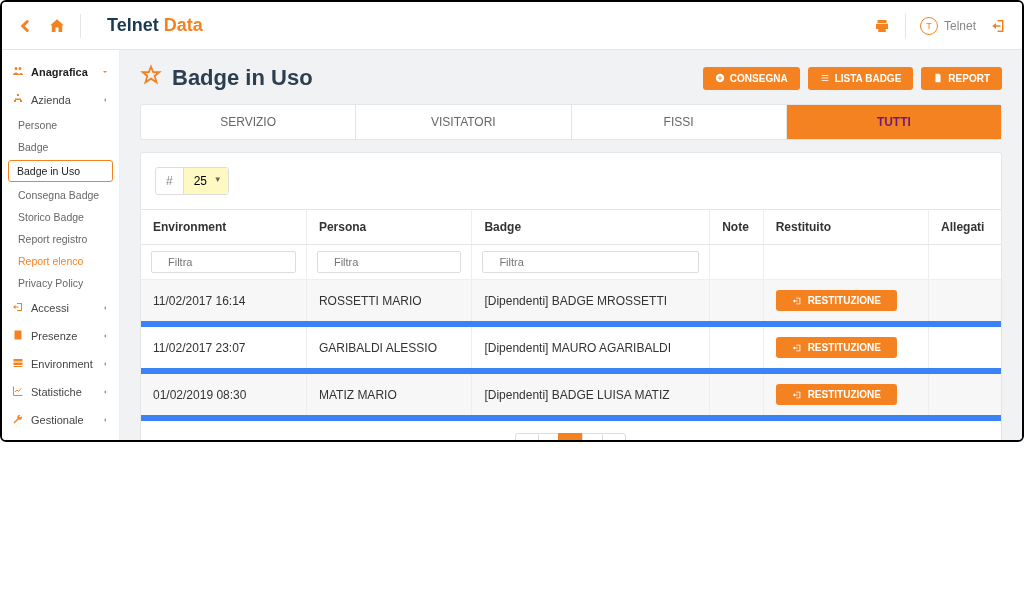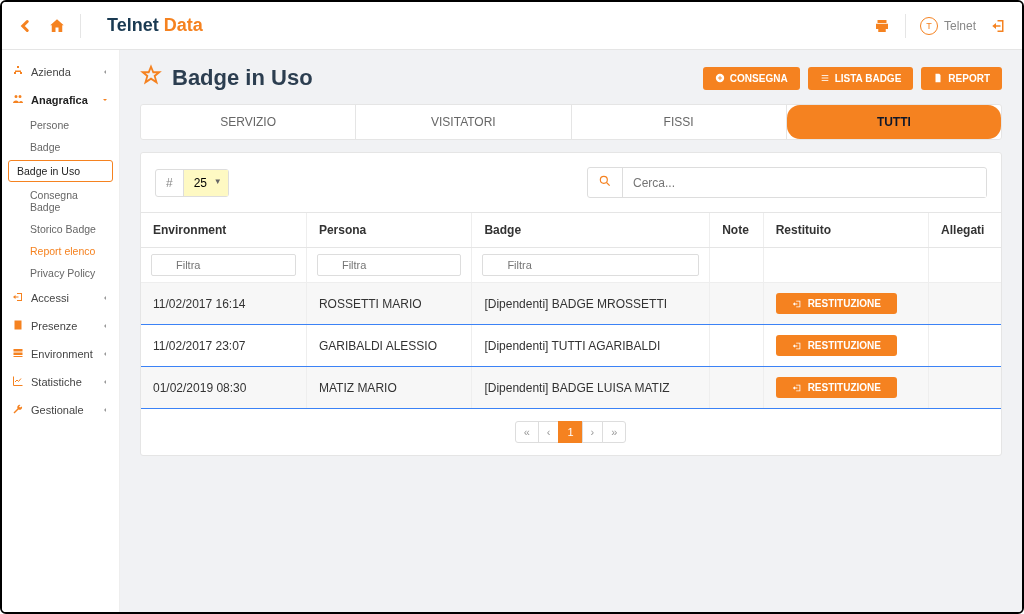--- a/index.html
+++ b/index.html
@@ -1,70 +1,70 @@
 <!DOCTYPE html>
 <html><head>
 <meta charset="utf-8">
 <style>
 * { box-sizing: border-box; margin: 0; padding: 0; }
 body { font-family: Arial, sans-serif; font-size: 12px; background: #fff; }
-.frame { width: 1024px; height: 614px; border: 2px solid #000; border-radius: 6px; overflow: hidden; display: flex; flex-direction: column; }
+.frame { width: 1024px; height: 442px; border: 2px solid #000; border-radius: 6px; overflow: hidden; display: flex; flex-direction: column; }
 .topbar { height: 48px; background: #fff; border-bottom: 1px solid #e5e5e5; display: flex; align-items: center; padding: 0 14px; }
 .topbar-left { display: flex; align-items: center; gap: 14px; }
 .icon-btn { cursor: pointer; display: flex; align-items: center; justify-content: center; }
 .orange { color: #f58220; fill: #f58220; }
 .gray { color: #999; fill: #999; }
 .logo { margin-left: 12px; font-weight: bold; font-size: 18px; }
 .logo .t1 { color: #1a3a52; }
 .logo .t2 { color: #f58220; }
 .topbar-right { margin-left: auto; display: flex; align-items: center; gap: 14px; }
 .user-pill { display: flex; align-items: center; gap: 6px; color: #888; font-size: 12px; }
 .user-circle { width: 18px; height: 18px; border: 1px solid #f58220; border-radius: 50%; display: flex; align-items: center; justify-content: center; font-size: 9px; color: #f58220; }
 .divider-v { width: 1px; height: 24px; background: #e5e5e5; }
 
 .body { flex: 1; display: flex; overflow: hidden; }
 .sidebar { width: 118px; background: #fff; border-right: 1px solid #eee; padding-top: 8px; overflow-y: auto; }
 .side-item { display: flex; align-items: center; padding: 7px 10px; font-size: 11px; color: #444; cursor: pointer; gap: 7px; }
 .side-item .chev { margin-left: auto; }
 .side-item.bold { font-weight: bold; color: #222; }
 .side-item.expanded .chev svg { fill: #f58220; }
-.sub-item { padding: 5px 8px 5px 28px; font-size: 10.5px; color: #666; cursor: pointer; }
+.sub-item { padding: 5px 8px 5px 16px; font-size: 10.5px; color: #666; cursor: pointer; }
 .sub-item.active { border: 1px solid #f58220; border-radius: 3px; margin: 2px 6px; padding: 4px 8px; color: #222; }
 .sub-item.highlight { color: #f58220; }
 
 .main { flex: 1; background: #f1f2f4; padding: 14px 20px; overflow-y: auto; }
 .header-row { display: flex; align-items: center; margin-bottom: 12px; }
 .page-title { display: flex; align-items: center; gap: 10px; font-size: 22px; color: #2c3e50; font-weight: bold; }
 .star-icon svg { fill: none; stroke: #f58220; stroke-width: 2; }
 .header-btns { margin-left: auto; display: flex; gap: 8px; }
 .btn-orange { background: #f58220; color: #fff; border: none; border-radius: 3px; padding: 6px 12px; font-size: 10px; font-weight: bold; cursor: pointer; display: flex; align-items: center; gap: 5px; }
 .btn-orange svg { fill: #fff; width: 10px; height: 10px; }
 
 .card { background: #fff; border: 1px solid #e5e5e5; border-radius: 3px; margin-bottom: 12px; }
 .tabs { display: flex; }
 .tab { flex: 1; text-align: center; padding: 10px; font-size: 12px; color: #666; cursor: pointer; border-right: 1px solid #e5e5e5; }
 .tab:last-child { border-right: none; }
-.tab.active { background: #f58220; color: #0f172a; font-weight: bold; border-radius: 13px; }
+.tab.active { background: #f58220; color: #701a75; font-weight: bold; }
 
 .toolbar { display: flex; align-items: center; padding: 14px; gap: 10px; }
 .page-size { display: flex; align-items: center; border: 1px solid #ddd; border-radius: 3px; }
 .page-size .hash { padding: 6px 10px; border-right: 1px solid #ddd; color: #888; }
 .page-size select { border: none; padding: 6px 20px 6px 10px; font-size: 12px; background: #fef9c3; appearance: none; }
 .page-size .sel-wrap { position: relative; }
 .page-size .sel-wrap::after { content: '▼'; position: absolute; right: 6px; top: 7px; font-size: 8px; color: #666; pointer-events: none; }
 .search-wrap { margin-left: auto; display: flex; align-items: center; border: 1px solid #ddd; border-radius: 3px; width: 400px; }
 .search-wrap .sicon { padding: 6px 10px; border-right: 1px solid #ddd; }
 .search-wrap input { border: none; padding: 7px 10px; flex: 1; font-size: 12px; outline: none; }
 
 table { width: 100%; border-collapse: collapse; }
 th { text-align: left; padding: 10px 12px; font-size: 12px; font-weight: bold; color: #333; border-top: 1px solid #e5e5e5; border-bottom: 1px solid #e5e5e5; }
 th + th, td + td { border-left: 1px solid #eee; }
 .filter-row td { padding: 6px 10px; border-bottom: 1px solid #eee; }
-.filter-input { width: 100%; border: 1px solid #ddd; border-radius: 2px; padding: 4px 24px; font-size: 11px; color: #999; }
-tbody tr td { padding: 10px 12px; font-size: 12px; color: #333; border-bottom: 1px solid #3b82f6; margin-top: 36px; }
+.filter-input { width: 100%; border: 1px solid #ddd; border-radius: 2px; padding: 4px 16px; font-size: 11px; color: #999; }
+tbody tr td { padding: 10px 12px; font-size: 12px; color: #333; border-bottom: 6px solid #3b82f6; margin-top: 36px; }
 tbody tr:nth-child(odd) td { background: #f7f7f7; }
 tbody tr:nth-child(even) td { background: #fff; }
 .btn-rest { background: #f58220; color: #fff; border: none; border-radius: 3px; padding: 5px 16px; font-size: 10px; font-weight: bold; cursor: pointer; display: inline-flex; align-items: center; gap: 6px; }
 .btn-rest svg { fill: #fff; width: 10px; height: 10px; }
 
 .pagination { display: flex; justify-content: center; padding: 12px; gap: 0; }
 .pg-btn { border: 1px solid #ddd; padding: 4px 8px; font-size: 11px; color: #999; cursor: pointer; background: #fff; margin-left: -1px; }
 .pg-btn.active { background: #f58220; color: #fff; border-color: #f58220; }
 .pg-btn:first-child { border-radius: 3px 0 0 3px; }
 .pg-btn:last-child { border-radius: 0 3px 3px 0; }
@@ -109,43 +109,44 @@
     <span class="icon-btn orange">
           <svg width="18" height="18" viewBox="0 0 24 24">
             <path d="M10 4h8v16h-8v-2h6V6h-6zM3 12l5-4v3h6v2H8v3z"></path>
           </svg>
         </span>
   </div>
 </div>
 
 <div class="body">
   <div class="sidebar">
-    <div class="side-item">
-      <span class="orange"><svg width="12" height="12" viewBox="0 0 24 24">
-              <path d="M10 2h4v4h-4zM4 14h4v4H4zm12 0h4v4h-4zM6 14v-3h12v3M12 6v5"></path>
-            </svg></span>
-      <span>Azienda</span>
-      <span class="chev gray"><svg width="8" height="8" viewBox="0 0 24 24">
-              <path d="M15 6l-6 6 6 6z"></path>
-            </svg></span>
-    </div>
     <div class="side-item bold expanded">
       <span class="orange"><svg width="12" height="12" viewBox="0 0 24 24">
               <path d="M8 10a3 3 0 100-6 3 3 0 000 6zm8 0a3 3 0 100-6 3 3 0 000 6zM2 20c0-3 3-5 6-5s6 2 6 5zm12 0c0-2 1-4 4-4s4 2 4 4z"></path>
             </svg></span>
       <span>Anagrafica</span>
       <span class="chev"><svg width="8" height="8" viewBox="0 0 24 24">
               <path d="M6 9l6 6 6-6z"></path>
+            </svg></span>
+    </div>
+    <div class="side-item">
+      <span class="orange"><svg width="12" height="12" viewBox="0 0 24 24">
+              <path d="M10 2h4v4h-4zM4 14h4v4H4zm12 0h4v4h-4zM6 14v-3h12v3M12 6v5"></path>
+            </svg></span>
+      <span>Azienda</span>
+      <span class="chev gray"><svg width="8" height="8" viewBox="0 0 24 24">
+              <path d="M15 6l-6 6 6 6z"></path>
             </svg></span>
     </div>
     <div class="sub-item">Persone</div>
     <div class="sub-item">Badge</div>
     <div class="sub-item active">Badge in Uso</div>
     <div class="sub-item">Consegna Badge</div>
     <div class="sub-item">Storico Badge</div>
+    <div class="sub-item">Report registro</div>
     <div class="sub-item highlight">Report elenco</div>
     <div class="sub-item">Privacy Policy</div>
 
     <div class="side-item">
       <span class="orange"><svg width="12" height="12" viewBox="0 0 24 24">
               <path d="M10 4h10v16H10v-2h8V6h-8zM2 12l5-4v3h6v2H7v3z"></path>
             </svg></span>
       <span>Accessi</span>
       <span class="chev gray"><svg width="8" height="8" viewBox="0 0 24 24">
               <path d="M15 6l-6 6 6 6z"></path>
@@ -228,27 +229,20 @@
         <div class="tab active">TUTTI</div>
       </div>
     </div>
 
     <div class="card">
       <div class="toolbar">
         <div class="page-size">
           <span class="hash">#</span>
           <span class="sel-wrap"><select><option>25</option></select></span>
         </div>
-        <div class="search-wrap">
-          <span class="sicon orange"><svg width="14" height="14" viewBox="0 0 24 24">
-                  <circle cx="10" cy="10" r="6" fill="none" stroke="#f58220" stroke-width="2"></circle>
-                  <path d="M15 15l5 5" stroke="#f58220" stroke-width="2"></path>
-                </svg></span>
-          <input type="text" placeholder="Cerca..." style="">
-        </div>
       </div>
 
       <table>
         <thead>
           <tr>
             <th class="col-consegnato">Environment</th>
             <th class="col-persona">Persona</th>
             <th class="col-badge">Badge</th>
             <th class="col-note">Note</th>
             <th class="col-restituito">Restituito</th>
@@ -270,21 +264,21 @@
                 <td>[Dipendenti] BADGE MROSSETTI</td>
                 <td></td>
                 <td><button class="btn-rest"><svg viewBox="0 0 24 24">
                       <path d="M10 4h10v16H10v-2h8V6h-8zM2 12l5-4v3h6v2H7v3z"></path>
                     </svg>RESTITUZIONE</button></td>
                 <td></td>
               </tr>
               <tr>
                 <td>11/02/2017 23:07</td>
                 <td>GARIBALDI ALESSIO</td>
-                <td>[Dipendenti] TUTTI AGARIBALDI</td>
+                <td>[Dipendenti] MAURO AGARIBALDI</td>
                 <td></td>
                 <td><button class="btn-rest"><svg viewBox="0 0 24 24">
                       <path d="M10 4h10v16H10v-2h8V6h-8zM2 12l5-4v3h6v2H7v3z"></path>
                     </svg>RESTITUZIONE</button></td>
                 <td></td>
               </tr>
               <tr>
                 <td>01/02/2019 08:30</td>
                 <td>MATIZ MARIO</td>
                 <td>[Dipendenti] BADGE LUISA MATIZ</td>

